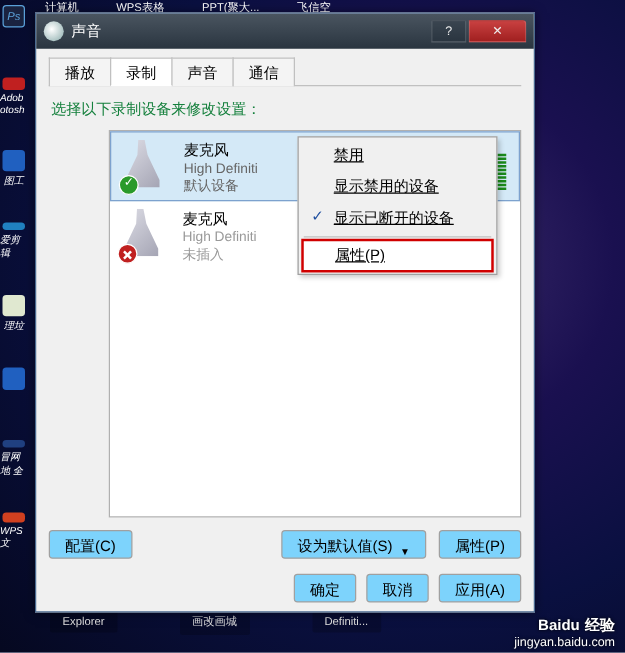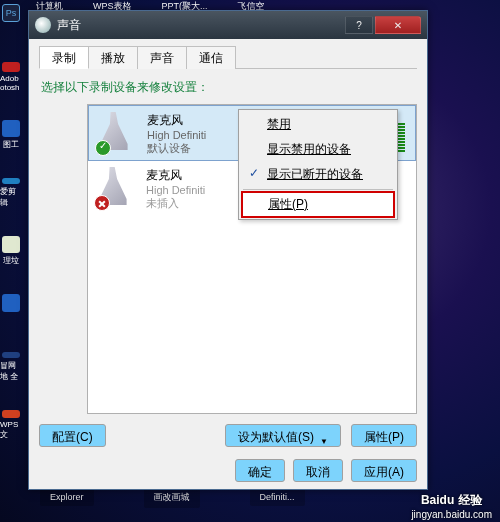--- a/index.html
+++ b/index.html
@@ -1,40 +1,40 @@
 <!DOCTYPE html>
 <html><head>
 <meta charset="utf-8">
 <style>
   * { box-sizing: border-box; margin: 0; padding: 0; font-family: "Microsoft YaHei", "SimSun", Tahoma, sans-serif; }
   body { width: 500px; height: 522px; background: #0a1040; overflow: hidden; position: relative; }
   .bg-gradient { position: absolute; inset: 0; background: radial-gradient(circle at 70% 40%, #3a2a6a 0%, #1a1050 30%, #0a1040 60%, #050820 100%); }
 
   
-  .desk-col { position: absolute; left: 0; top: 0; width: 22px; display: flex; flex-direction: column; gap: 28px; padding-top: 4px; }
+  .desk-col { position: absolute; left: 0; top: 0; width: 22px; display: flex; flex-direction: column; gap: 28px; padding-top: 4px; font-style: italic; }
   .desk-icon { width: 22px; height: 30px; display: flex; flex-direction: column; align-items: center; font-size: 8px; color: #fff; }
   .desk-icon .sq { width: 18px; height: 18px; border-radius: 3px; margin-bottom: 2px; }
   .ps { background: #1a2340; border: 1px solid #5aa0d8; color: #5aa0d8; font-size: 9px; display:flex; align-items:center; justify-content:center; }
   .adobe { background: #c02020; }
   .tu { background: #2060c0; }
   .heart { background: #2080c0; }
   .bin { background: #e0e8d0; }
   .ie { background: #2060c0; }
   .net { background: #204080; }
   .wps { background: #d04020; }
 
   
   .top-row { position: absolute; top: 0; left: 30px; right: 16px; height: 14px; display: flex; gap: 30px; padding-left: 6px; font-size: 9px; color: #fff; }
 
   
   .bot-row { position: absolute; bottom: 10px; left: 40px; right: 10px; height: 30px; display: flex; align-items: center; gap: 50px; font-size: 9px; color: #ddd; }
   .tb-item { background: rgba(0,0,0,.2); padding: 4px 10px; border-radius: 2px; }
 
   
-  .watermark { position: absolute; right: 8px; bottom: 2px; text-align: center; color: #fff; font-size: 10px; text-shadow: 0 0 3px #000; }
+  .watermark { position: absolute; right: 8px; bottom: 2px; text-align: right; color: #fff; font-size: 10px; text-shadow: 0 0 3px #000; }
   .watermark .brand { font-size: 15px; font-style: italic; font-weight: bold; }
   .watermark .brand span { font-size: 12px; font-style: normal; }
 
   
   .dialog { position: absolute; left: 28px; top: 10px; width: 400px; height: 480px; background: #f0f0f0; border: 1px solid #4a6a90; box-shadow: 0 0 8px rgba(0,0,0,.5); }
   .titlebar { height: 28px; background: linear-gradient(to bottom, #4a5560, #2a3540); display: flex; align-items: center; padding: 0 6px; color: #fff; font-size: 12px; }
   .titlebar .ico { width: 16px; height: 16px; margin-right: 6px; background: radial-gradient(circle at 40% 40%, #fff, #8aa); border-radius: 50%; }
   .titlebar .btns { margin-left: auto; display: flex; gap: 2px; }
   .titlebar .btn { width: 28px; height: 18px; border: 1px solid rgba(255,255,255,.15); background: linear-gradient(#3a4550,#2a3540); display: flex; align-items: center; justify-content: center; font-size: 10px; color: #eee; }
   .titlebar .btn.close { width: 46px; background: linear-gradient(#c84040,#a02020); border-radius: 0 3px 0 0; }
@@ -143,22 +143,22 @@
     <div class="ico"></div>
     <span>声音</span>
     <div class="btns">
       <div class="btn">?</div>
       <div class="btn close">✕</div>
     </div>
   </div>
 
   <div class="body">
     <div class="tabs">
+      <div class="tab">播放</div>
       <div class="tab active">录制</div>
-      <div class="tab">播放</div>
       <div class="tab">声音</div>
       <div class="tab">通信</div>
     </div>
 
     <div class="instr">选择以下录制设备来修改设置：</div>
 
     <div class="devlist">
 
       <div class="device sel">
         <div class="dev-ico">

